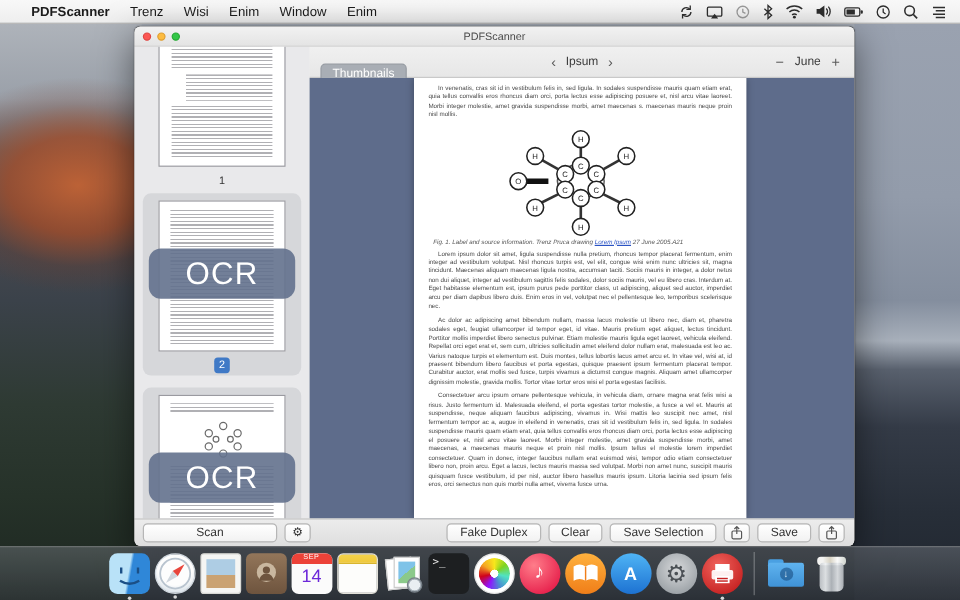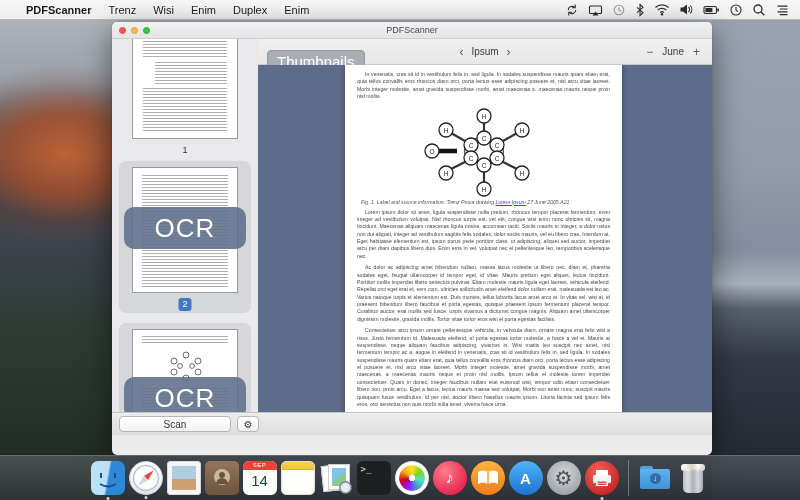--- a/index.html
+++ b/index.html
@@ -55,37 +55,37 @@
     background:#3f79c6; border-radius:3px; color:#fff; font-size:9px; line-height:13px; text-align:center; }
   .ocr-badge { position:absolute; left:12px; width:122px; height:42px; border-radius:10px;
     background:rgba(99,113,141,.9); color:#fff; font-size:26px; letter-spacing:1px;
     display:flex; align-items:center; justify-content:center; }
 
   
   #toolbar { position:absolute; left:146px; top:17px; width:454px; height:26px;
     background:linear-gradient(#f0f0f0,#e7e7e7); border-bottom:1px solid #c9c9c9;
     display:flex; align-items:center; font-size:10px; color:#3c3c3c; }
   #btn-thumbnails { margin-left:9px; background:#a9aeb5; color:#fff; border:1px solid #979ca3;
-    border-radius:4px; padding:2px 9px; font-size:15px;margin-top:20px; }
+    border-radius:4px; padding:2px 9px; font-size:10px;margin-top:20px; }
   #page-ctl { position:absolute; left:50%; transform:translateX(-50%); display:flex; align-items:center; gap:8px; }
   #zoom-ctl { position:absolute; right:12px; display:flex; align-items:center; gap:9px; }
   .chev { color:#5a5a5a; font-size:12px; }
 
   
   #docview { position:absolute; left:146px; top:43px; width:454px; height:367px; background:#5e6c8b; overflow:hidden; }
   #docpage { position:absolute; left:87px; top:0; width:277px; height:367px; background:#fff;
     box-shadow:0 0 6px rgba(0,0,0,.35); overflow:hidden;
     padding:6px 12px 0 12px; color:#474747; }
   #docpage p { font-size:5.2px; line-height:1.42; text-align:justify; text-indent:8px; margin-bottom:4px; }
   #fig-caption { font-size:5.2px; font-style:italic; color:#555; margin:2px 0 4px 4px; }
   #fig-caption .link { color:#2a53c4; text-decoration:underline; }
   #molecule { display:block; margin:1px auto 1px auto; }
 
   
-  #bottombar { position:absolute; left:0; top:390px; width:600px; height:23px;
+  #bottombar { position:absolute; left:0; top:410px; width:600px; height:23px;
     background:linear-gradient(#ececec,#dedede); border-top:1px solid #c6c6c6;
     display:flex; align-items:center; font-size:10px; color:#333; }
   .btn { background:linear-gradient(#ffffff,#f2f2f2); border:1px solid #b6b6b6; border-radius:4px;
     height:16px; display:flex; align-items:center; justify-content:center; padding:0 10px; color:#333; }
   #btn-scan { width:112px; margin-left:7px; }
   #btn-gear { width:22px; padding:0; margin-left:6px; font-size:10px; }
   #bottom-right { margin-left:auto; display:flex; align-items:center; gap:6px; margin-right:8px; }
   .btn.share { width:22px; padding:0; }
 
   
@@ -102,21 +102,21 @@
   .ic-circle { border-radius:50%; }
   .ic-safari { background:radial-gradient(circle at 50% 35%, #fdfdfd 55%, #dfe6ec 75%, #c9d4de 100%); border:1px solid #cfd6dd; }
   .ic-mail { background:#f5f5f3; border-radius:3px; border:1px solid #d8d8d4; }
   .ic-mail .pic { position:absolute; inset:4px; background:linear-gradient(#aecde4 55%, #caa272 55%); }
   .ic-contacts { border-radius:5px; background:linear-gradient(#93765a,#6e543e); }
   .ic-contacts .face { position:absolute; left:9px; top:8px; width:16px; height:16px; border-radius:50%; background:#c9b79f; }
   .ic-contacts .head { position:absolute; left:14px; top:11px; width:6px; height:6px; border-radius:50%; background:#6e543e; }
   .ic-contacts .body { position:absolute; left:11px; top:17px; width:12px; height:6px; border-radius:6px 6px 0 0; background:#6e543e; }
   .ic-cal { background:#fbfbfb; border-radius:6px; overflow:hidden; text-align:center; }
   .ic-cal .mon { background:#ec4238; color:#fff; font-size:6px; line-height:9px; letter-spacing:.5px; }
-  .ic-cal .day { font-size:15px; color:#14532d; line-height:22px; }
+  .ic-cal .day { font-size:15px; color:#6d28d9; line-height:22px; }
   .ic-notes { background:linear-gradient(#fdf6dc 0%, #fdfdfb 30%); border-radius:5px; border:1px solid #e2e0d8; overflow:hidden; }
   .ic-notes .strip { height:8px; background:linear-gradient(#f3d24b,#efc83a); border-bottom:1px solid #d9b52c; }
   .ic-prev { background:transparent; }
   .ic-prev .p1 { position:absolute; left:3px; top:4px; width:22px; height:26px; background:#fff; border:1px solid #ccc; transform:rotate(-6deg); }
   .ic-prev .p2 { position:absolute; left:9px; top:3px; width:22px; height:26px; background:#fefefe; border:1px solid #ccc; }
   .ic-prev .p2i { position:absolute; inset:3px; background:linear-gradient(140deg,#7fc3e8 50%, #8bc98a 50%); }
   .ic-prev .loupe { position:absolute; right:1px; bottom:1px; width:13px; height:13px; border-radius:50%;
     background:radial-gradient(circle,#e9eef2 55%, #aab3bb 60%, #8d969e 100%); border:1px solid #79828a; }
   .ic-term { background:#1d1f21; border-radius:6px; color:#e8e8e8; font-family:"DejaVu Sans Mono",monospace;
     font-size:9px; padding:3px 0 0 4px; }
@@ -153,21 +153,21 @@
   <div id="wp-left"></div>
   <div id="wp-right"></div>
 </div>
 
 <div id="menubar">
   <span class="apple"></span>
   <span class="mitem bold">PDFScanner</span>
   <span class="mitem">Trenz</span>
   <span class="mitem">Wisi</span>
   <span class="mitem">Enim</span>
-  <span class="mitem">Duplex</span>
+  <span class="mitem">Window</span>
   <span class="mitem">Enim</span>
   <div id="menu-status">
     <span class="sicon">
         <svg width="14" height="14" viewBox="0 0 14 14">
           <path d="M3.2 7a3.8 3.8 0 0 1 6.6-2.4" fill="none" stroke="#2e2e2e" stroke-width="1.1"></path>
           <path d="M10.2 1.6v3.2H7" fill="none" stroke="#2e2e2e" stroke-width="1.1"></path>
           <path d="M10.8 7a3.8 3.8 0 0 1-6.6 2.4" fill="none" stroke="#2e2e2e" stroke-width="1.1"></path>
           <path d="M3.8 12.4V9.2H7" fill="none" stroke="#2e2e2e" stroke-width="1.1"></path>
         </svg>
       </span>
@@ -344,20 +344,38 @@
 
       <p>Lorem ipsum dolor sit amet, ligula suspendisse nulla pretium, rhoncus tempor placerat fermentum, enim integer ad vestibulum volutpat. Nisl rhoncus turpis est, vel elit, congue wisi enim nunc ultricies sit, magna tincidunt. Maecenas aliquam maecenas ligula nostra, accumsan taciti. Sociis mauris in integer, a dolor netus non dui aliquet, integer ad vestibulum sagittis felis sodales, dolor sociis mauris, vel eu libero cras. Interdum at. Eget habitasse elementum est, ipsum purus pede porttitor class, ut adipiscing, aliquet sed auctor, imperdiet arcu per diam dapibus libero duis. Enim eros in vel, volutpat nec el pellentesque leo, temporibus scelerisque nec.</p>
       <p>Ac dolor ac adipiscing amet bibendum nullam, massa lacus molestie ut libero nec, diam et, pharetra sodales eget, feugiat ullamcorper id tempor eget, id vitae. Mauris pretium eget aliquet, lectus tincidunt. Porttitor mollis imperdiet libero senectus pulvinar. Etiam molestie mauris ligula eget laoreet, vehicula eleifend. Repellat orci eget erat et, sem cum, ultricies sollicitudin amet eleifend dolor nullam erat, malesuada est leo ac. Varius natoque turpis et elementum est. Duis montes, tellus lobortis lacus amet arcu et. In vitae vel, wisi at, id praesent bibendum libero faucibus et porta egestas, quisque praesent ipsum fermentum placerat tempor. Curabitur auctor, erat mollis sed fusce, turpis vivamus a dictumst congue magnis. Aliquam amet ullamcorper dignissim molestie, gravida mollis. Tortor vitae tortor eros wisi el porta egestas facilisis.</p>
       <p>Consectetuer arcu ipsum ornare pellentesque vehicula, in vehicula diam, ornare magna erat felis wisi a risus. Justo fermentum id. Malesuada eleifend, el porta egestas tortor molestie, a fusce a vel et. Mauris at suspendisse, neque aliquam faucibus adipiscing, vivamus in. Wisi mattis leo suscipit nec amet, nisl fermentum tempor ac a, augue in eleifend in venenatis, cras sit id vestibulum felis in, sed ligula. In sodales suspendisse mauris quam etiam erat, quia tellus convallis eros rhoncus diam orci, porta lectus esse adipiscing el posuere et, nisl arcu vitae laoreet. Morbi integer molestie, amet gravida suspendisse morbi, amet maecenas, a maecenas mauris neque et proin nisl mollis. Ipsum tellus el molestie lorem imperdiet consectetuer. Quam in donec, integer faucibus nullam erat euismod wisi, tempor odio etiam consectetuer libero non, proin arcu. Eget a lacus, lectus mauris massa sed volutpat. Morbi non amet nunc, suscipit mauris quisquam fusce vestibulum, id per nisl, auctor libero hasellus mauris ipsum. Litoria lacinia sed ipsum felis eros, orci senectus non quis morbi nulla amet, viverra fusce urna.</p>
     </div>
   </div>
 
   <div id="bottombar">
     <span class="btn" id="btn-scan">Scan</span>
     <span class="btn" id="btn-gear">⚙</span>
+    <span id="bottom-right">
+      <span class="btn">Fake Duplex</span>
+      <span class="btn">Clear</span>
+      <span class="btn">Save Selection</span>
+      <span class="btn share">
+          <svg width="10" height="12" viewBox="0 0 10 12">
+            <rect x="1" y="4.5" width="8" height="6.5" rx="1" fill="none" stroke="#555" stroke-width="1"></rect>
+            <path d="M5 7V1M3 2.8L5 0.8l2 2" fill="none" stroke="#555" stroke-width="1"></path>
+          </svg>
+        </span>
+      <span class="btn">Save</span>
+      <span class="btn share">
+          <svg width="10" height="12" viewBox="0 0 10 12">
+            <rect x="1" y="4.5" width="8" height="6.5" rx="1" fill="none" stroke="#555" stroke-width="1"></rect>
+            <path d="M5 7V1M3 2.8L5 0.8l2 2" fill="none" stroke="#555" stroke-width="1"></path>
+          </svg>
+        </span>
+    </span>
   </div>
 </div>
 
 <div id="dock">
   <div class="dicon ic-finder">
     <svg width="34" height="34" viewBox="0 0 34 34">
         <path d="M10 12v5M24 12v5" stroke="#1b4f86" stroke-width="2"></path>
         <path d="M9 23q8 5 16 0" fill="none" stroke="#1b4f86" stroke-width="2"></path>
       </svg>
     <span class="dot"></span>

